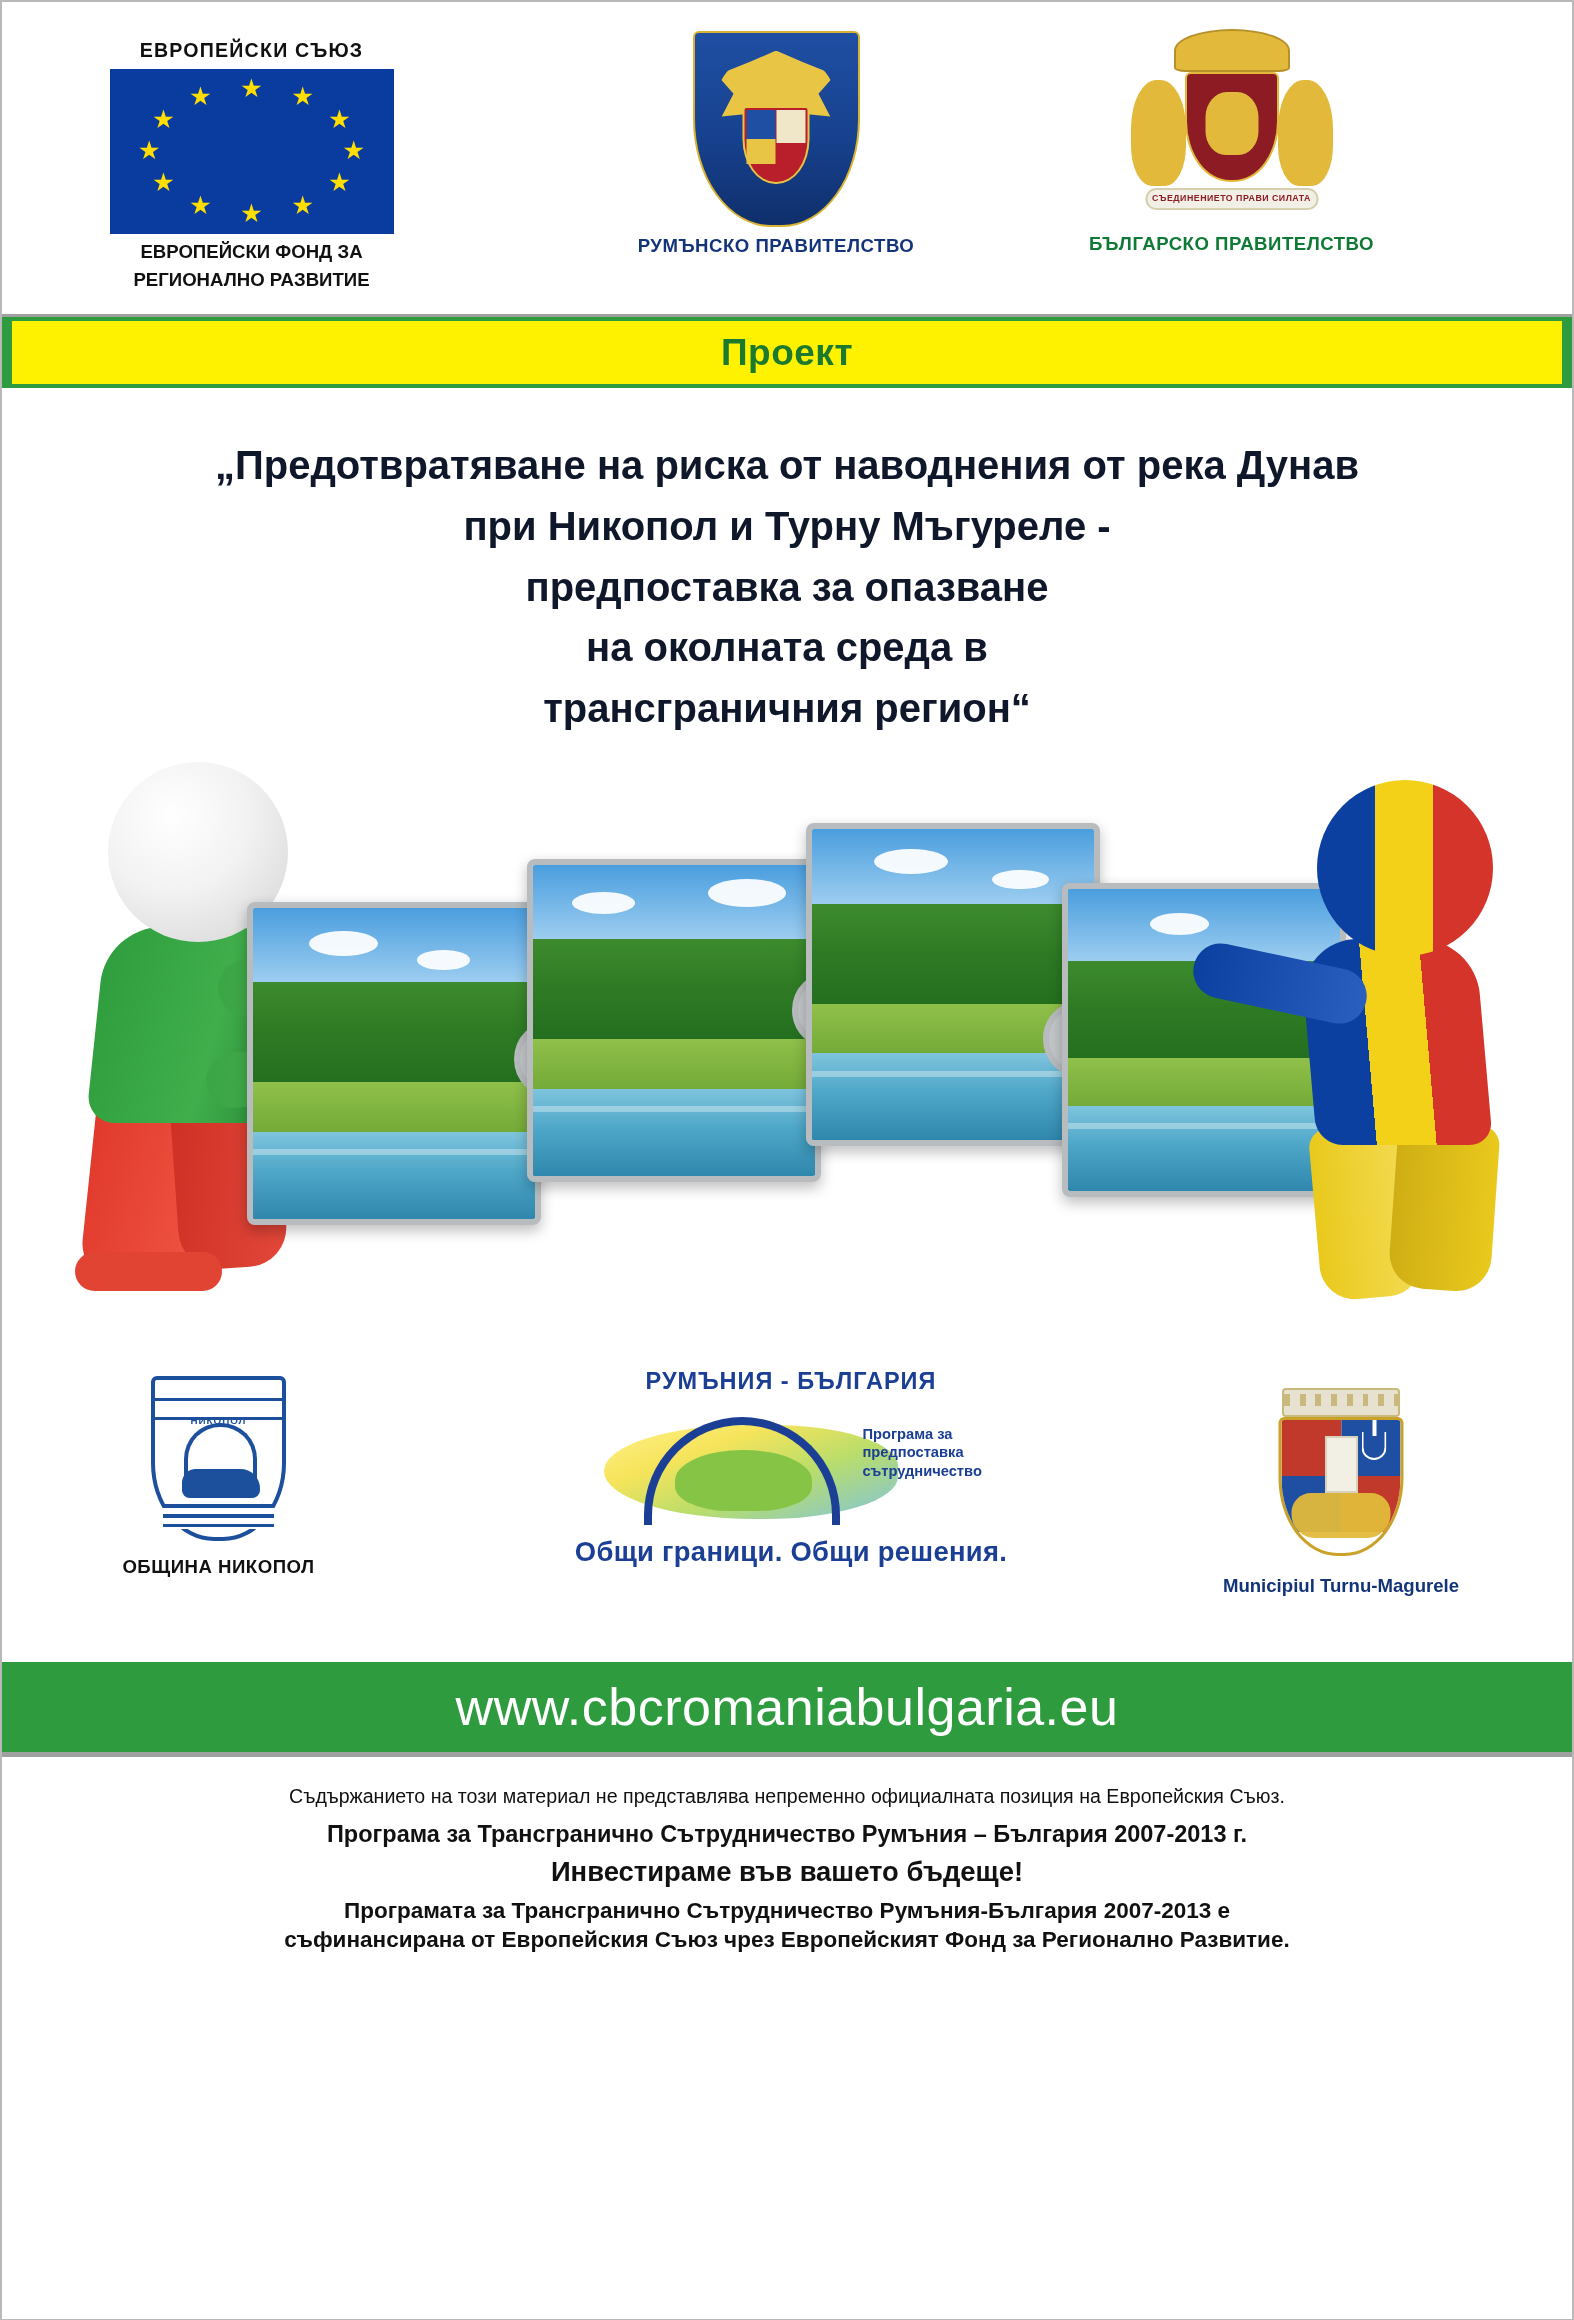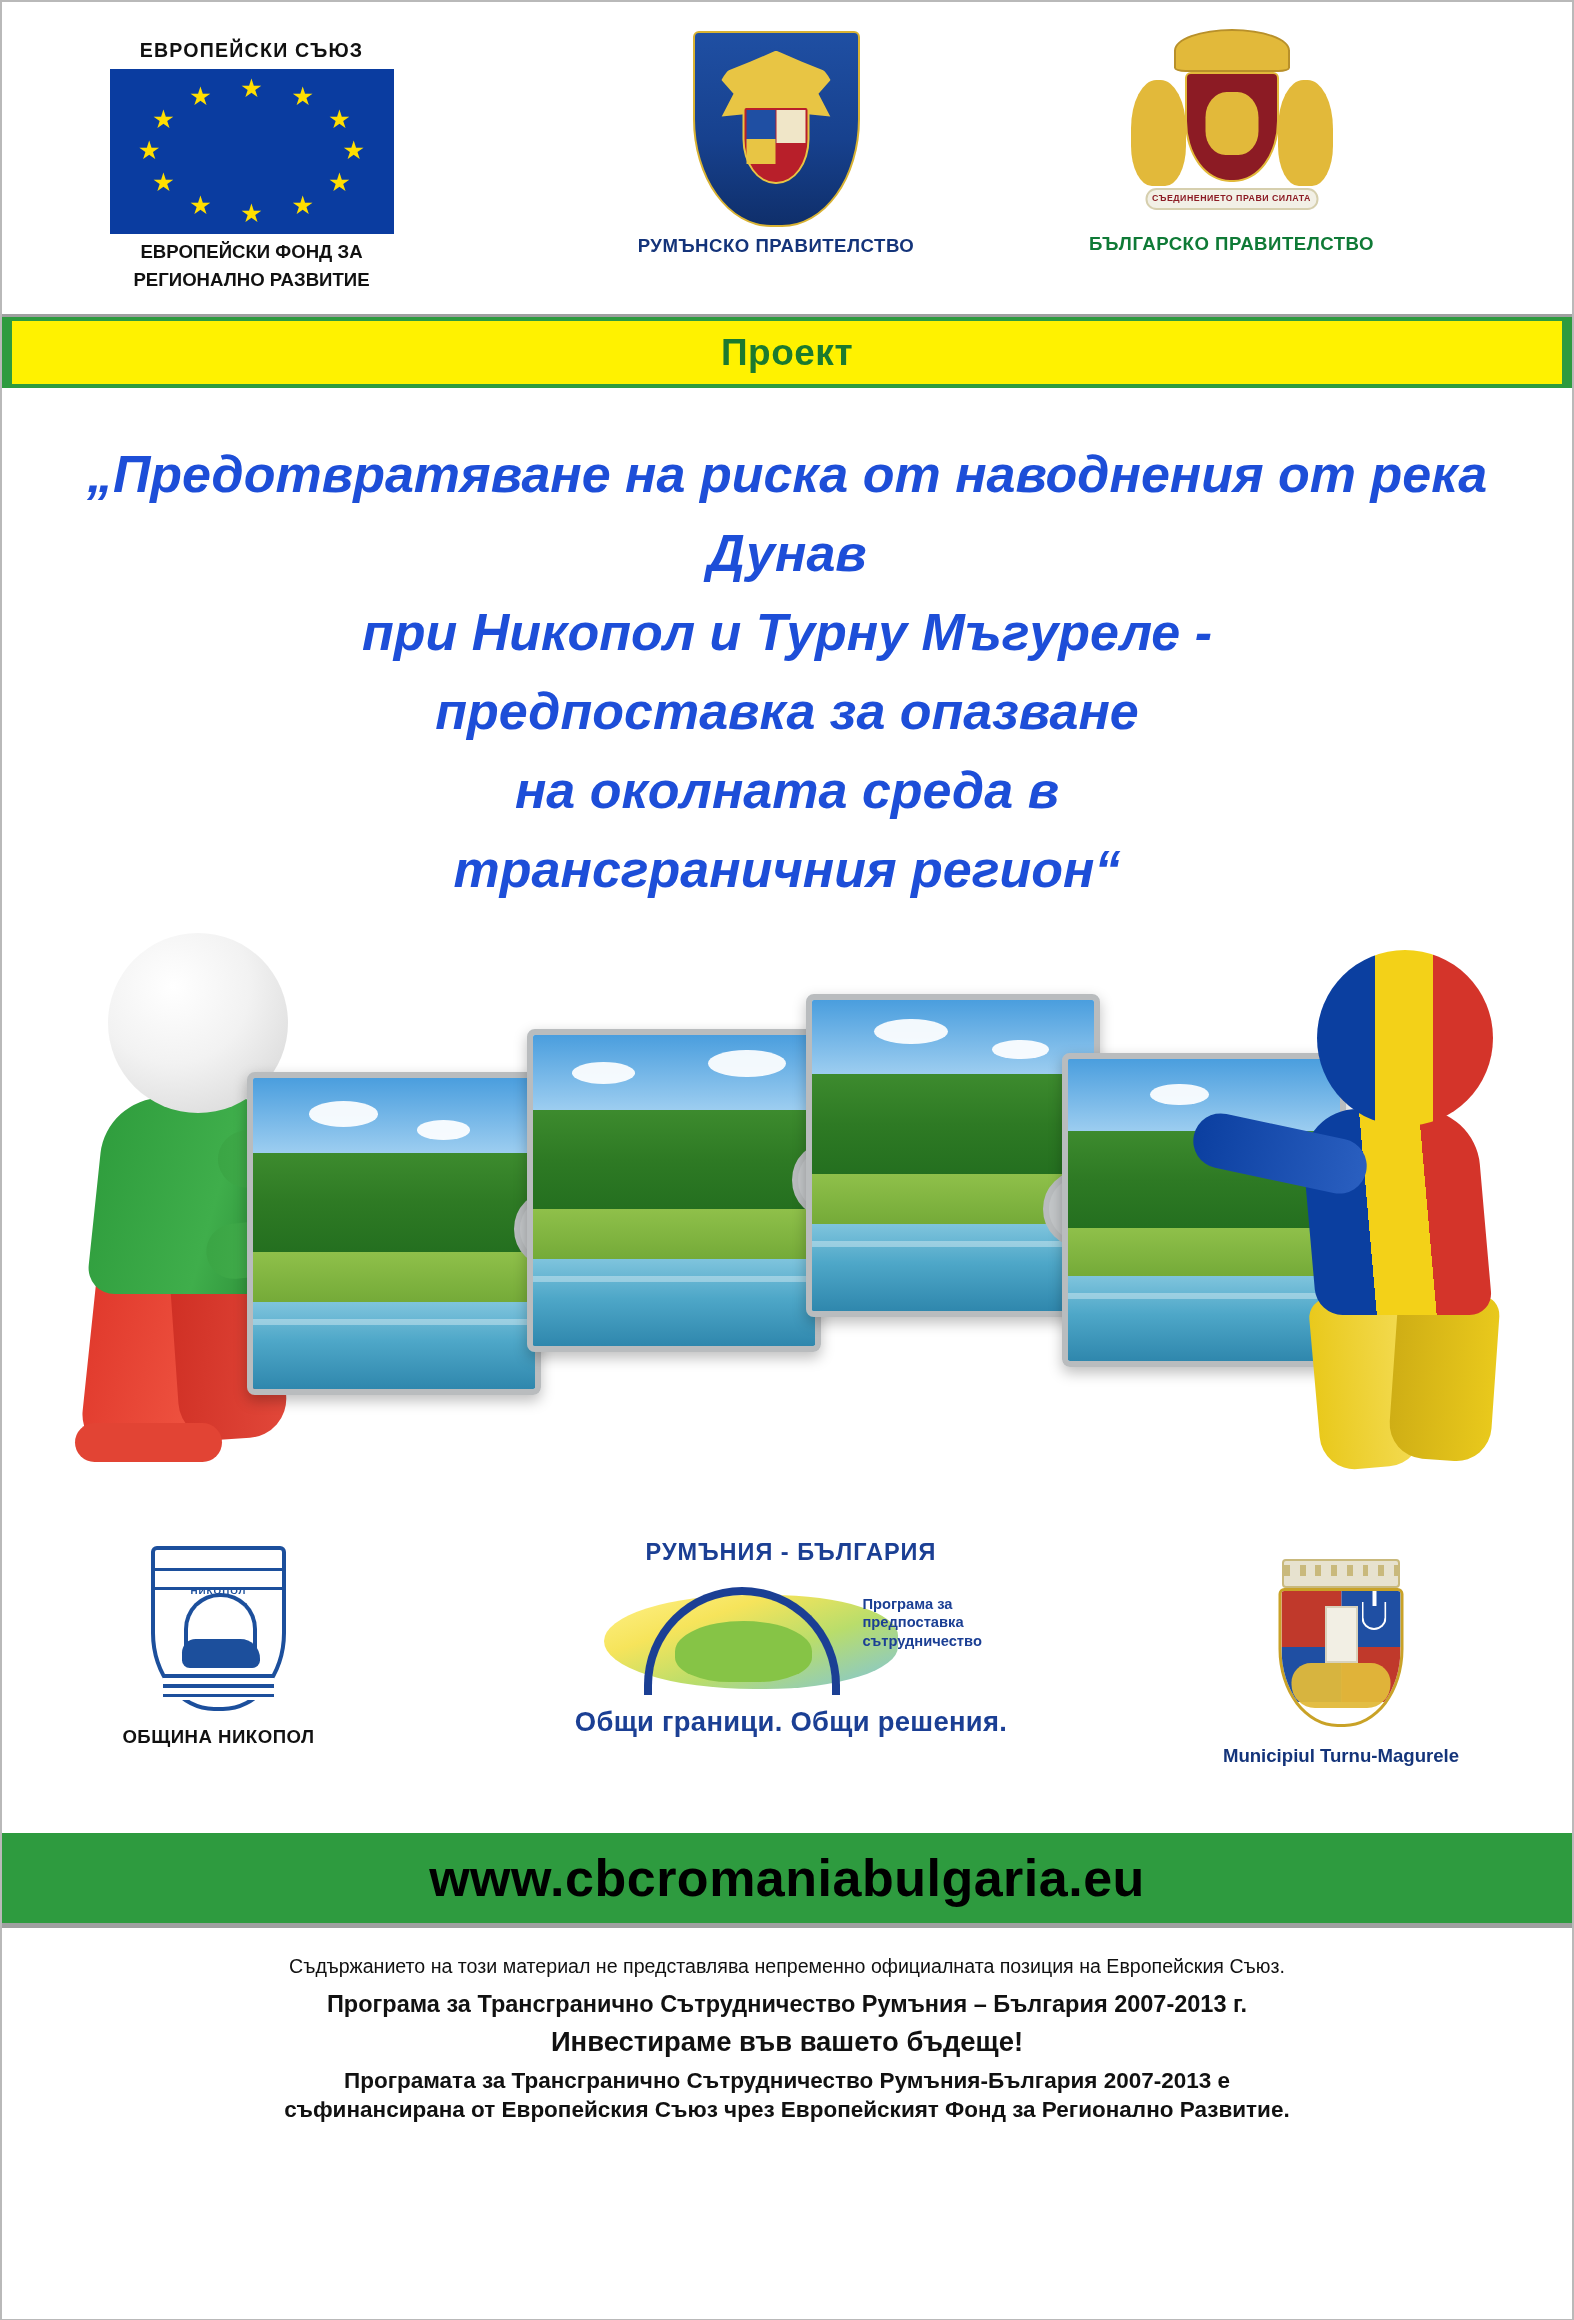--- a/index.html
+++ b/index.html
@@ -206,25 +206,24 @@
     font-size: 37px;
     font-weight: bold;
     color: #1b7a2e;
     letter-spacing: 0.5px;
   }
 
   
   .project-title {
     padding: 47px 45px 9.8px 45px;
     text-align: center;
-    color: #1d4ed8;
-    font-size: 52px;
+    color: #0f172a;
+    font-size: 40px;
     font-weight: bold;
     line-height: 1.52;
-    font-style: italic;
   }
   .project-title .l1 { text-align: center; }
 
   
   .illu {
     position: relative;
     height: 608px;
     margin-top: 3.9px;
   }
   
@@ -474,23 +473,23 @@
   
   .urlbar {
     height: 90px;
     background: #2e9b3f;
     display: flex;
     align-items: center;
     justify-content: center;
     border-bottom: 5.9px solid #9fa0a0;
   }
   .urlbar .url {
-    color: #000000;
+    color: #ffffff;
     font-size: 52px;
-    font-weight: bold;
+    font-weight: normal;
     letter-spacing: 0.5px;
   }
 
   
   .footer {
     padding: 25.5px 39px 9.8px 39px;
     text-align: center;
     color: #111;
   }
   .f1 { font-size: 19.6px; line-height: 1.35; }

